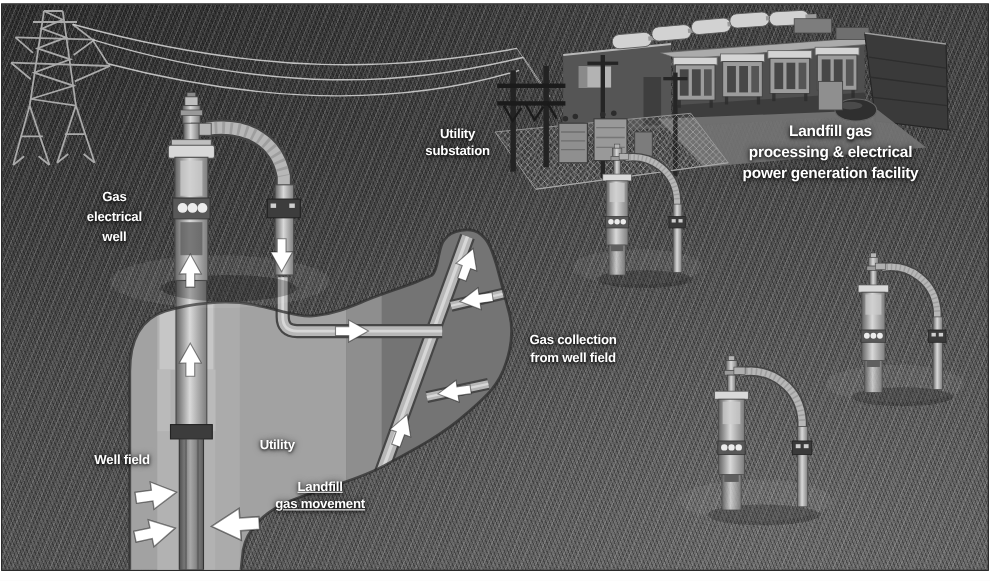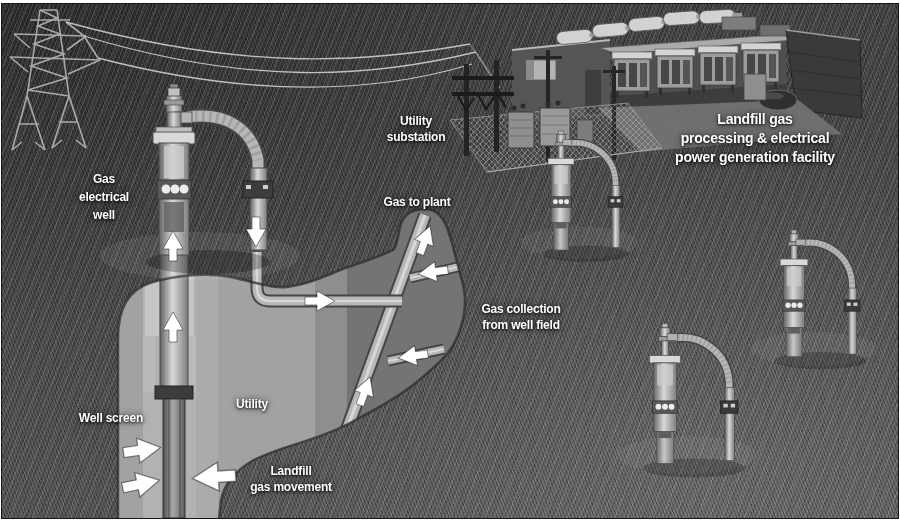--- a/index.html
+++ b/index.html
@@ -248,20 +248,19 @@
   </div>
 
   <div class="lbl" style="left:44px;top:170px;width:120px;line-height:1.5;">Gas
 electrical
 well</div>
   <div class="lbl" style="left:356px;top:113px;width:120px;">Utility
 substation</div>
   <div class="lbl" style="left:642px;top:110px;width:226px;font-size:14px;">Landfill gas
 processing &amp; electrical
 power generation facility</div>
-  <div class="lbl" style="left:347px;top:194px;width:140px;">Gas to plant</div>
   <div class="lbl" style="left:446px;top:301px;width:150px;">Gas collection
 from well field</div>
   <div class="lbl" style="left:202px;top:396px;width:100px;">Utility</div>
-  <div class="lbl" style="left:41px;top:410px;width:140px;">Well screen</div>
-  <div class="lbl" style="left:211px;top:463px;width:160px;">Landfill
+  <div class="lbl" style="left:41px;top:410px;width:140px;">Well field</div>
+  <div class="lbl" style="left:211px;top:434px;width:160px;text-decoration:underline;">Landfill
 gas movement</div>
 </div>
 
 </body></html>

